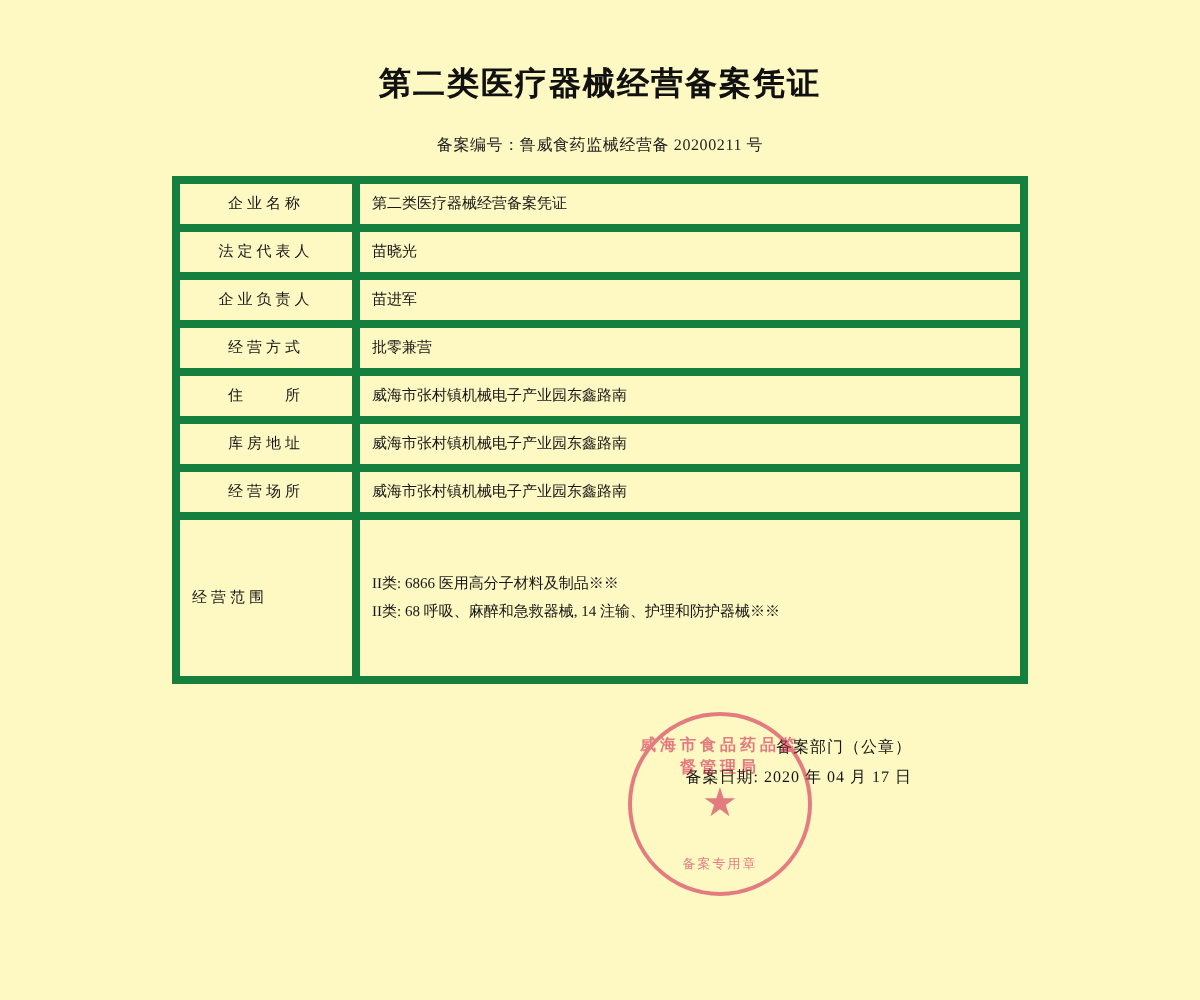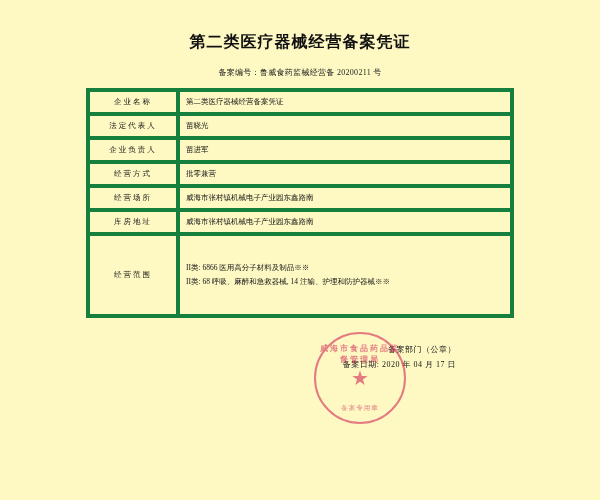--- a/index.html
+++ b/index.html
@@ -56,21 +56,21 @@
     vertical-align: middle;
     height: 20px;
   }
   td.value {
     text-align: left;
     vertical-align: middle;
     height: 20px;
     padding-left: 8px;
   }
   td.scope-label {
-    text-align: center;
+    text-align: left;
     letter-spacing: 2px;
     vertical-align: middle;
     height: 78px;
   }
   td.scope-value {
     vertical-align: middle;
     padding: 6px 8px;
     height: 78px;
   }
   .scope-line {
@@ -155,25 +155,29 @@
       </tr>
       <tr>
         <td class="label">企业负责人</td>
         <td class="value">苗进军</td>
       </tr>
       <tr>
         <td class="label">经营方式</td>
         <td class="value">批零兼营</td>
       </tr>
       <tr>
-        <td class="label">经营场所</td>
+        <td class="label">住　　所</td>
         <td class="value">威海市张村镇机械电子产业园东鑫路南</td>
       </tr>
       <tr>
         <td class="label">库房地址</td>
+        <td class="value">威海市张村镇机械电子产业园东鑫路南</td>
+      </tr>
+      <tr>
+        <td class="label">经营场所</td>
         <td class="value">威海市张村镇机械电子产业园东鑫路南</td>
       </tr>
       <tr>
         <td class="scope-label">经营范围</td>
         <td class="scope-value">
           <div class="scope-line">II类: 6866 医用高分子材料及制品※※</div>
           <div class="scope-line">II类: 68 呼吸、麻醉和急救器械, 14 注输、护理和防护器械※※</div>
         </td>
       </tr>
     </tbody>

